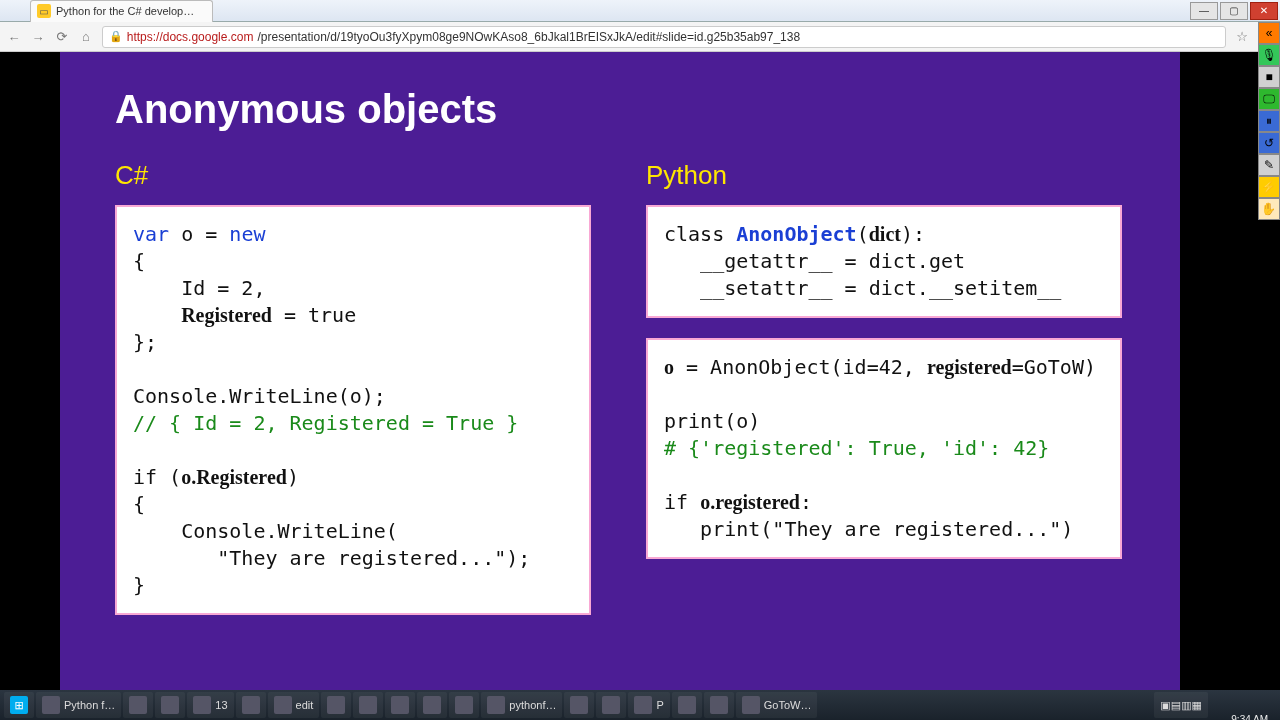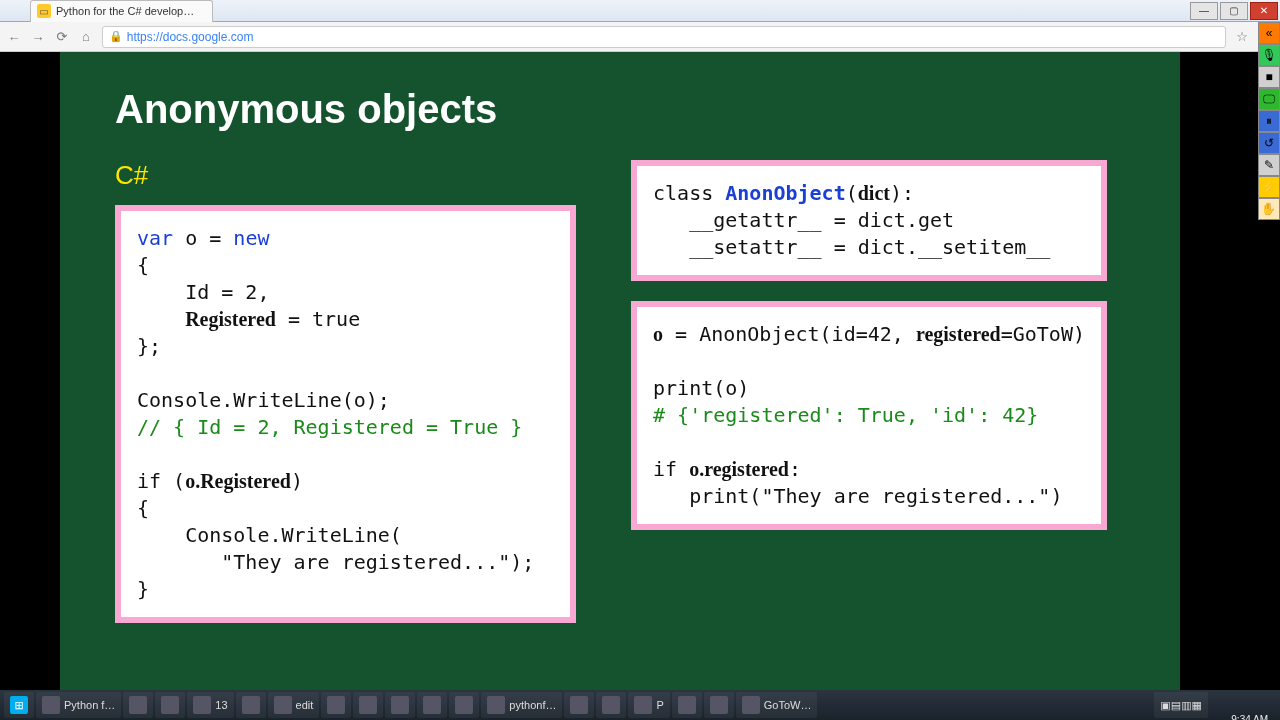--- a/index.html
+++ b/index.html
@@ -45,44 +45,44 @@
   display:flex;align-items:center;padding:0 6px;gap:8px;
   font-size:13px;color:#555;
 }
 .addrbar .navicon { width:16px;text-align:center;color:#777;}
 .urlbox {
   flex:1;height:22px;border:1px solid #ccc;border-radius:3px;
   background:#fff;display:flex;align-items:center;padding:0 6px;gap:4px;
   font-size:12px;color:#333;overflow:hidden;white-space:nowrap;
 }
 .urlbox .lock{color:#4a4;font-size:11px;}
-.urlbox .domain{color:#3b82f6;}
+.urlbox .domain{color:#b91c1c;}
 
 .slidewrap {
   position:absolute;top:52px;left:0;right:0;bottom:30px;
   background:#000;
 }
 .slide {
   position:absolute;left:60px;right:100px;top:0;bottom:0;
-  background:#14532d;
-  padding: 35px 73px 20px 55px;
+  background:#4c1d95;
+  padding: 35px 58px 20px 55px;
   color:#fff;
 }
 .slide h1 {
   font-size:40px;font-weight:700;font-family:Arial,sans-serif;
   margin-bottom:28px;
 }
 .cols { display:flex; gap:55px; align-items:flex-start;}
 .col { flex:1; }
 .lang-label {
   color:#ffe600;font-size:26px;font-family:Arial,sans-serif;
   margin-bottom:14px;
 }
 .codebox {
-  background:#fff;color:#111;border:6px solid #f9a8d4;
+  background:#fff;color:#111;border:2px solid #f9a8d4;
   padding:14px 16px;
   font-family:"DejaVu Sans Mono","Courier New",monospace;
   font-size:20px;line-height:1.35;
   white-space:pre;overflow:hidden;
   margin-bottom:20px;
 }
 .kw{color:#1a3fd4;}
 .cm{color:#1a8a1a;}
 .cls{color:#1a3fd4;font-weight:700;text-align:center;}
 .bold{font-weight:700;font-family:Liberation Serif, serif;}
@@ -127,20 +127,21 @@
 </div>
 
 <div class="addrbar">
   <span class="navicon">←</span>
   <span class="navicon">→</span>
   <span class="navicon">⟳</span>
   <span class="navicon">⌂</span>
   <div class="urlbox">
     <span class="lock">🔒</span>
     <span class="domain">https://docs.google.com</span>
+      <span>/presentation/d/19tyoOu3fyXpym08ge9NOwKAso8_6bJkal1BrEISxJkA/edit#slide=id.g25b35ab97_138</span>
   </div>
   <span class="navicon">☆</span>
   <span class="navicon">»</span>
 </div>
 
 <div class="slidewrap">
   <div class="slide">
     <h1>Anonymous objects</h1>
     <div class="cols">
       <div class="col">
@@ -154,20 +155,21 @@
 <span>Console.WriteLine(o);</span>
 <span class="cm">// { Id = 2, Registered = True }</span>
 <span></span>
 <span>if (</span><span class="bold">o.Registered</span><span>)</span>
 <span>{</span>
 <span>    Console.WriteLine(</span>
 <span>       "They are registered...");</span>
 <span>}</span></div>
       </div>
       <div class="col">
+        <div class="lang-label">Python</div>
         <div class="codebox"><span>class </span><span class="cls">AnonObject</span><span>(</span><span class="bold">dict</span><span>):</span>
 <span>   __getattr__ = dict.get</span>
 <span>   __setattr__ = dict.__setitem__</span></div>
         <div class="codebox"><span class="bold">o</span><span> = AnonObject(id=42, </span><span class="bold">registered</span><span>=GoToW)</span>
 <span></span>
 <span>print(o)</span>
 <span class="cm"># {'registered': True, 'id': 42}</span>
 <span></span>
 <span>if </span><span class="bold">o.registered</span><span>:</span>
 <span>   print("They are registered...")</span></div>

